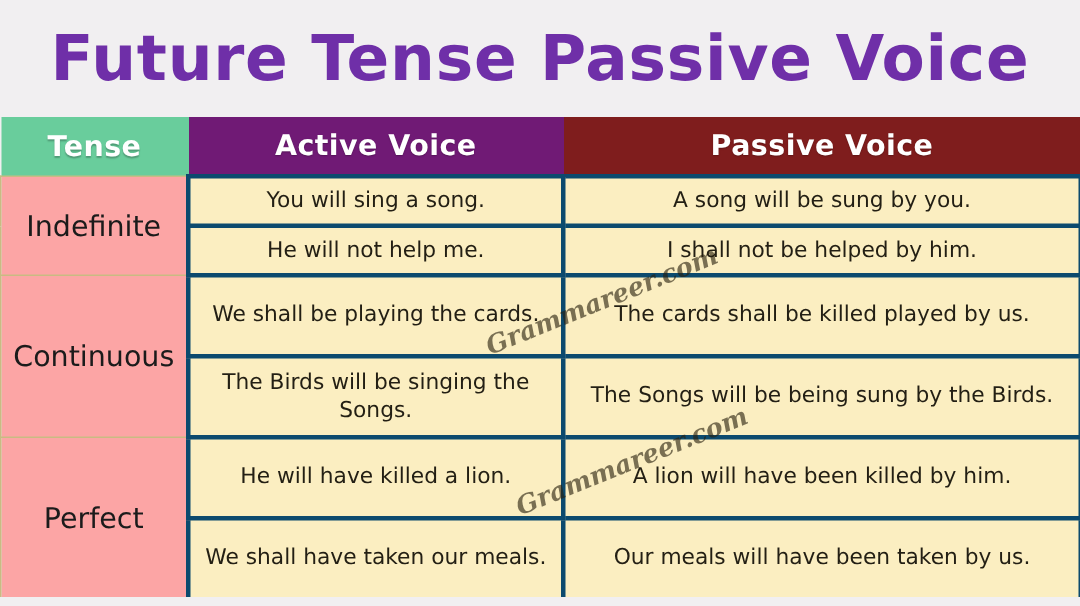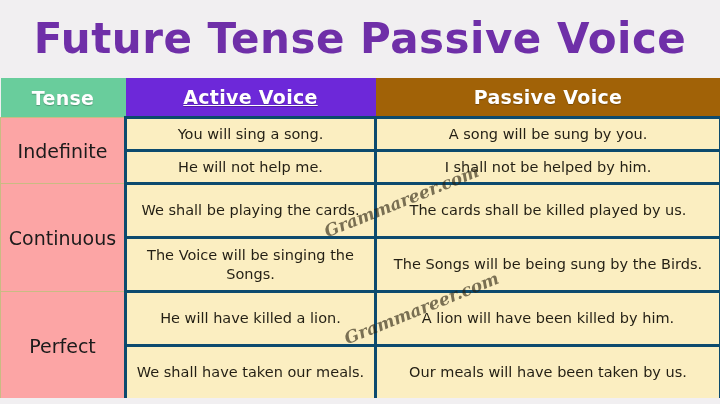--- a/index.html
+++ b/index.html
@@ -55,22 +55,22 @@
     height: 38px;
     vertical-align: middle;
     font-family: "DejaVu Sans", sans-serif;
     font-size: 19px;
     font-weight: bold;
     color: #ffffff;
     text-shadow: 0 1px 1px rgba(0,0,0,0.25);
     letter-spacing: 0.3px;
   }
   .hdr-tense   { background: #69cd9c; }
-  .hdr-active  { background: #6d28d9; text-decoration: underline; }
-  .hdr-passive { background: #a16207; }
+  .hdr-active  { background: #701a75; }
+  .hdr-passive { background: #7f1d1d; }
 
   .cell {
     background: #fbeec1;
     color: #231f14;
     font-family: "DejaVu Sans", sans-serif;
     font-size: 14.5px;
     text-align: center;
     vertical-align: middle;
     padding: 4px 8px;
     border: 3px solid #0c4a6e;
@@ -146,21 +146,21 @@
         <td class="cell">He will not help me.</td>
         <td class="cell">I shall not be helped by him.</td>
       </tr>
 
       <tr class="row-b">
         <td class="cell-tense" rowspan="2">Continuous</td>
         <td class="cell">We shall be playing the cards.</td>
         <td class="cell">The cards shall be killed played by us.</td>
       </tr>
       <tr class="row-b">
-        <td class="cell">The Voice will be singing the Songs.</td>
+        <td class="cell">The Birds will be singing the Songs.</td>
         <td class="cell">The Songs will be being sung by the Birds.</td>
       </tr>
 
       <tr class="row-b">
         <td class="cell-tense" rowspan="2">Perfect</td>
         <td class="cell">He will have killed a lion.</td>
         <td class="cell">A lion will have been killed by him.</td>
       </tr>
       <tr class="row-b">
         <td class="cell">We shall have taken our meals.</td>

